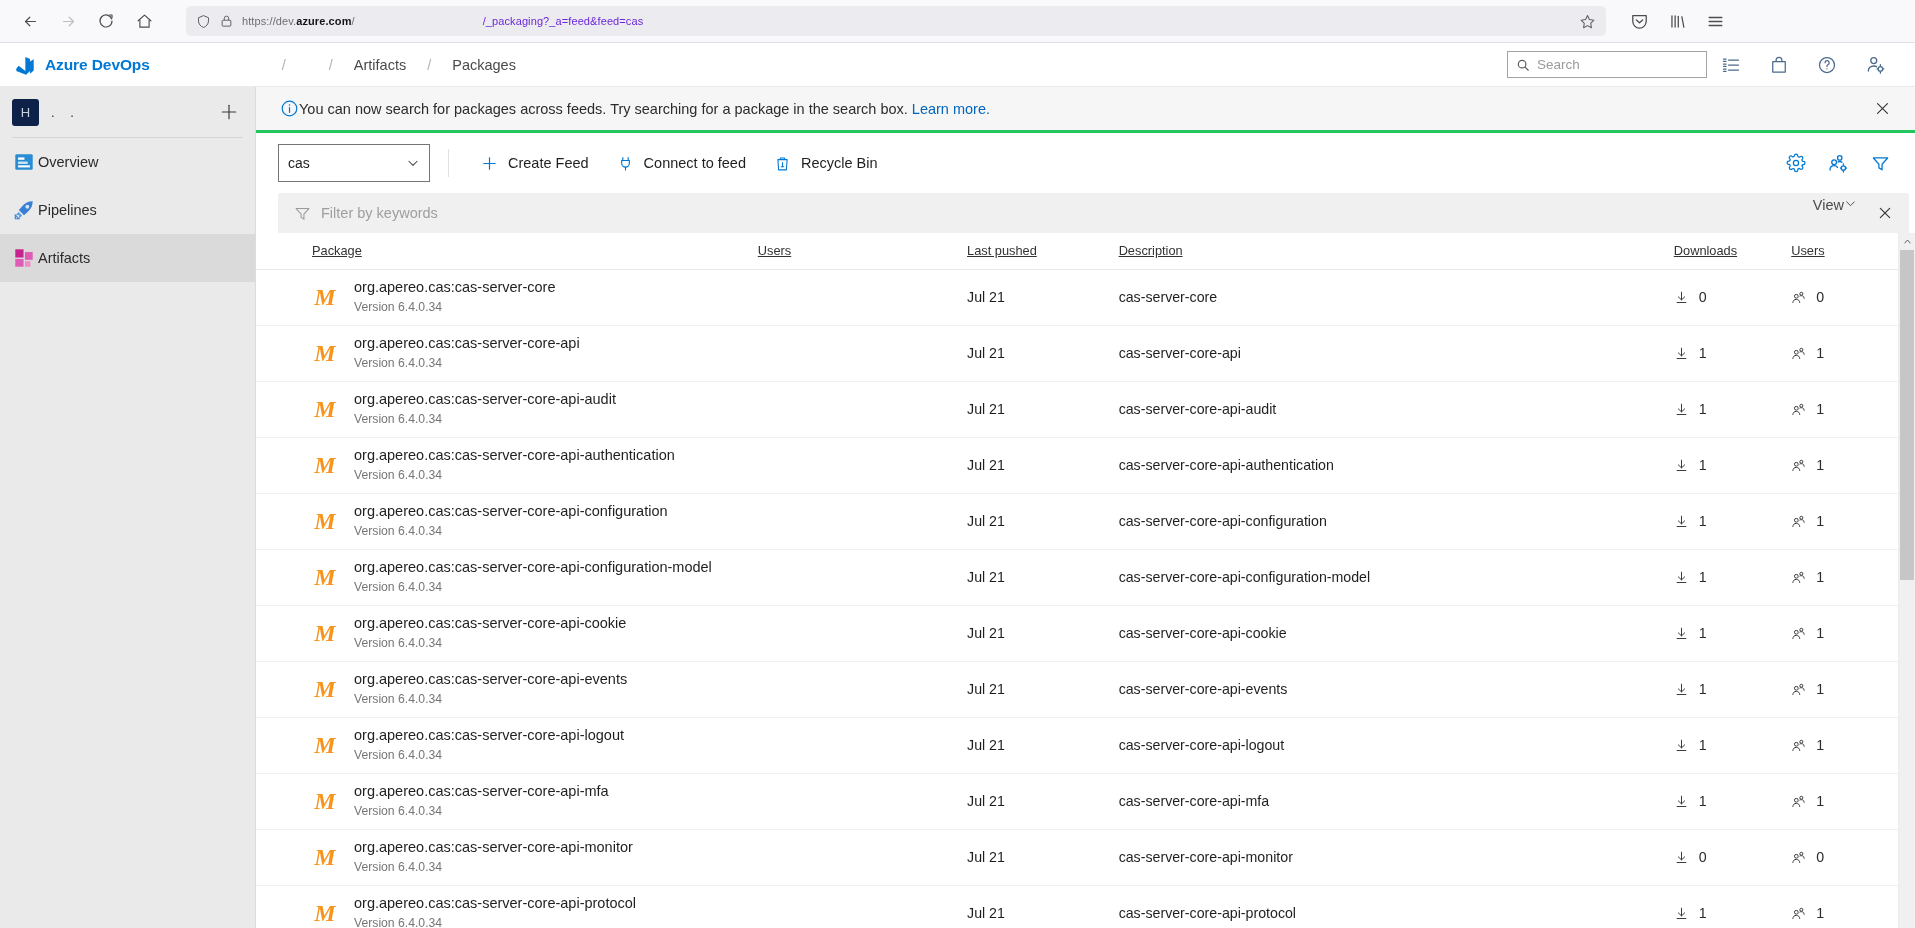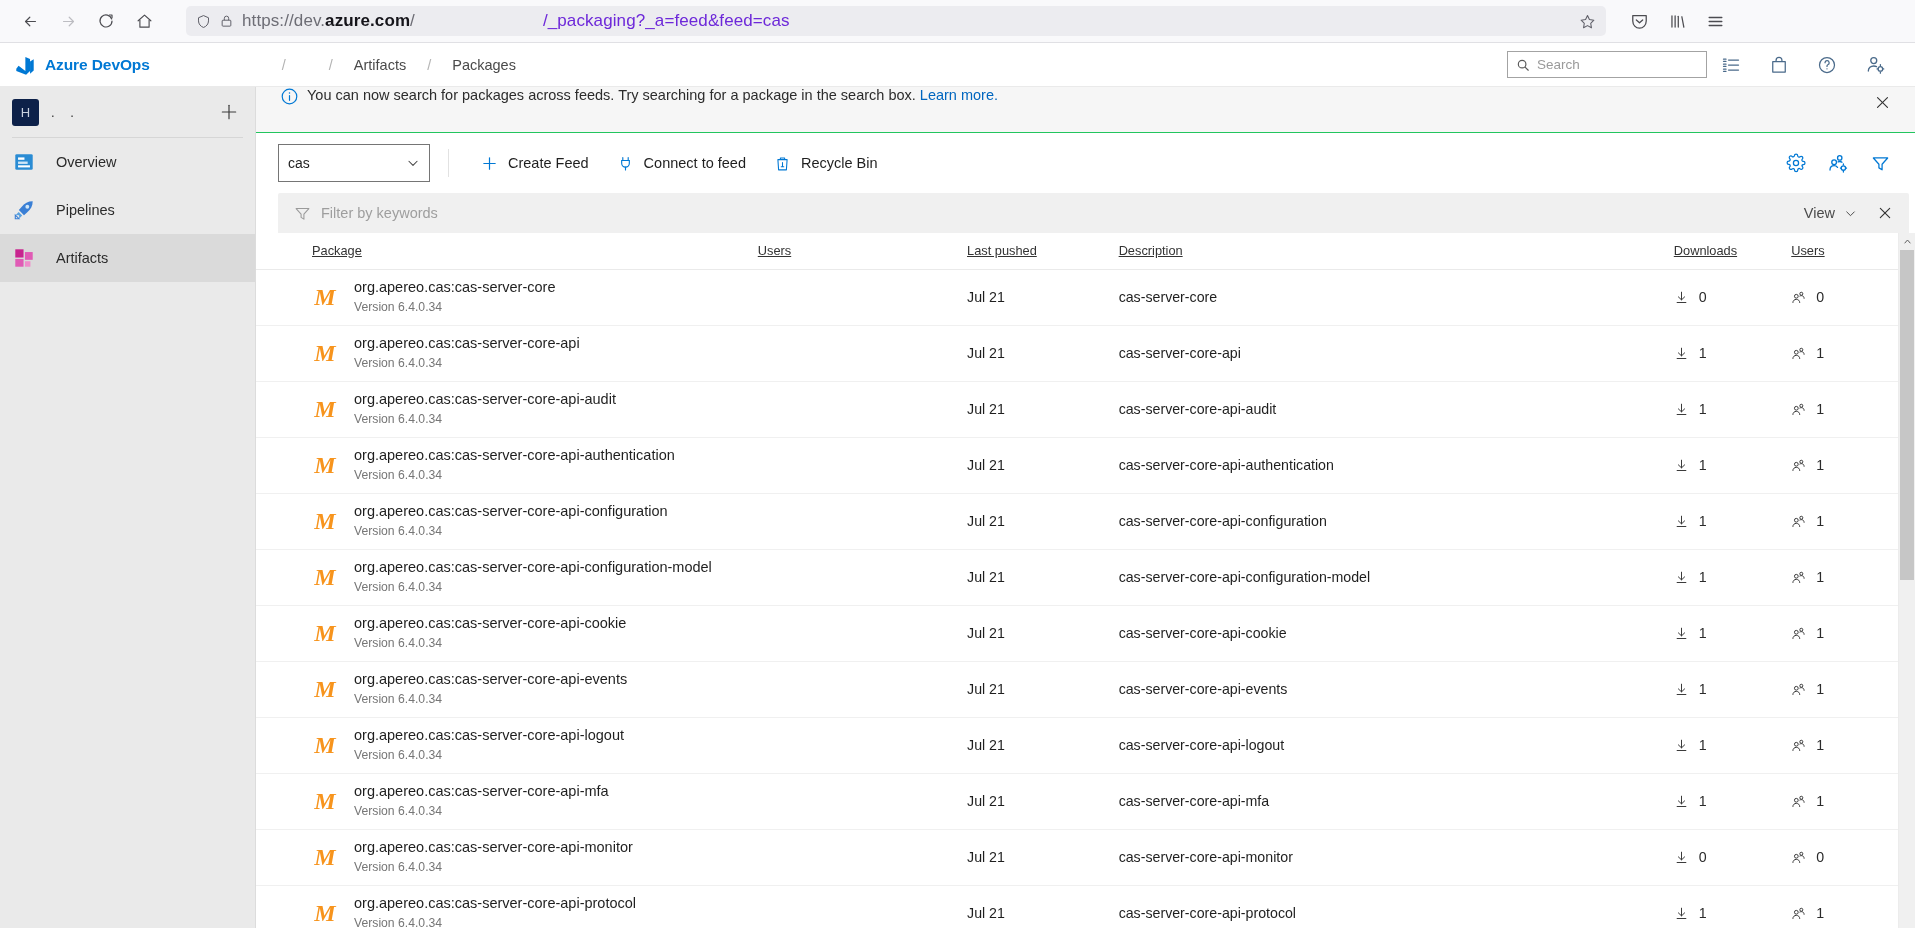--- a/index.html
+++ b/index.html
@@ -33,21 +33,21 @@
     height: 30px;
     background: #ececf0;
     border-radius: 5px;
     display: flex;
     align-items: center;
     padding: 0 10px;
     max-width: 1420px;
   }
   .url-icons { display: flex; align-items: center; gap: 9px; color: #5f5f68; margin-right: 9px; }
   .url-text {
-    font-size: 17px;
+    font-size: 11px;
     color: #6d6d75;
     white-space: nowrap;
     letter-spacing: 0.1px;
   }
   .url-text b { color: #15141a; font-weight: 600; }
   .url-path { margin-left: 128px; color: #6d28d9; }
   .url-star { margin-left: auto; color: #5f5f68; display:flex; }
   .browser-right { display: flex; align-items: center; gap: 19px; color: #4c4c51; padding-left: 10px; }
 
   
@@ -118,41 +118,41 @@
     flex: 1; font-size: 13px; color: #333;
     padding-left: 12px;
     overflow: hidden; white-space: nowrap;
     letter-spacing: 6px;
   }
   .proj-add { color: #3a3a3a; display:flex; padding-right: 4px; }
   .side-div { height: 1px; background: #d6d6d6; margin: 0 12px; }
   .side-item {
     height: 48px;
     display: flex; align-items: center;
-    padding: 0 12px; gap: 20px;
+    padding: 0 12px; gap: 2px;
   }
   .side-item.active { background: #dadada; }
   .side-item-label { font-size: 14.5px; color: #2b2b2b; }
   .side-ico { width: 24px; height: 24px; display:flex; align-items:center; justify-content:center; }
 
   
   .main {
     flex: 1;
     background: #ffffff;
     display: flex;
     flex-direction: column;
     min-width: 0;
   }
   .info-banner {
     height: 46px;
     background: #f6f6f6;
-    display: flex; align-items: flex-start;
+    display: flex; align-items: center;
     padding: 0 18px 0 24px;
-    gap: 8px;
-    border-bottom: 1px solid #22c55e;
+    gap: 0;
+    border-bottom: 3px solid #22c55e;
   }
   .info-ico { color: #0078d4; display:flex; }
   .info-text { font-size: 14.5px; color: #2c2c2c; }
   .info-link { color: #0066bf; text-decoration: none; }
   .banner-close { margin-left: auto; color: #333; display:flex; width:30px;height:30px;align-items:center;justify-content:center; }
 
   .toolbar {
     height: 60px;
     display: flex; align-items: center;
     padding: 0 18px 0 22px;
@@ -190,21 +190,21 @@
     border-radius: 2px 2px 0 0;
   }
   .filter-ico { color: #9a9a9a; display:flex; margin-right: 10px; }
   .filter-input {
     border: none; background: transparent; outline: none;
     font-size: 14.5px; color: #333; flex: 1;
     font-family: "Liberation Sans", sans-serif;
   }
   .filter-input::placeholder { color: #9e9e9e; }
   .view-btn {
-    display: flex; align-items: center; gap: 9px;
+    display: flex; 
     font-size: 14.5px; color: #4a4a4a;
     padding: 0 10px; height: 32px;
   }
   .filter-close {
     width: 36px; height: 36px;
     display:flex; align-items:center; justify-content:center;
     color: #333;
   }
 
   

